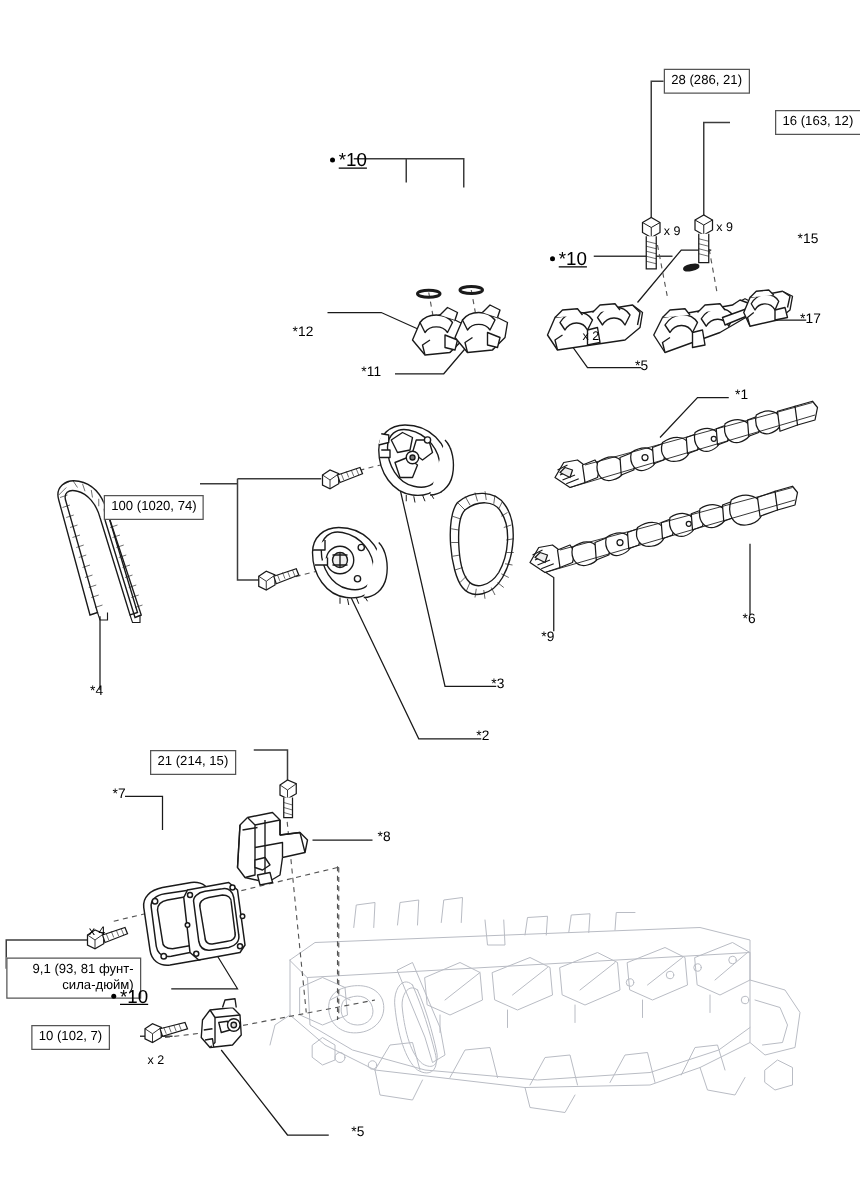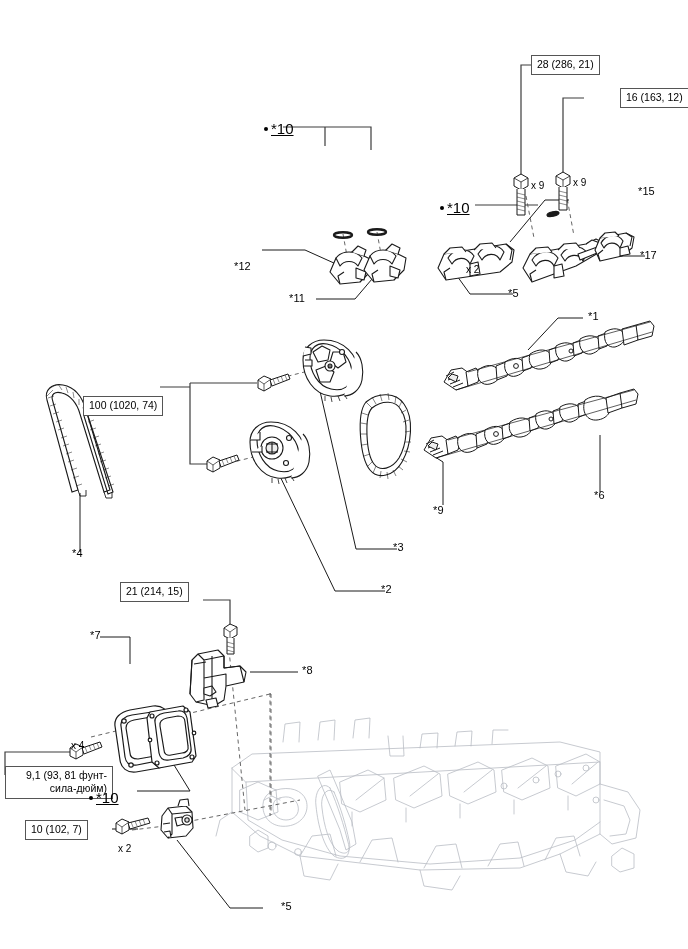--- a/index.html
+++ b/index.html
@@ -465,21 +465,21 @@
       <circle cx="187" cy="820" r="2.2" fill="#ddd"></circle>
       <path d="M163,824 L170,823"></path>
       <path d="M178,806 L180,800 L188,799 L189,806"></path>
       <path d="M164,832 L170,831 L171,838"></path>
     </g>
   </svg>
 
   <div class="torquebox" style="left:531px;top:55px;">28 (286, 21)</div>
   <div class="torquebox" style="left:620px;top:88px;">16 (163, 12)</div>
   <div class="torquebox" style="left:83px;top:377px;margin-top:19px;">100 (1020, 74)</div>
-  <div class="torquebox" style="left:120px;top:582px;">21 (214, 15)</div>
+  <div class="torquebox" style="left:120px;top:600px;">21 (214, 15)</div>
   <div class="torquebox wrap" style="left:5px;top:766px;width:108px;">9,1 (93, 81 фунт-сила-дюйм)</div>
   <div class="torquebox" style="left:25px;top:820px;">10 (102, 7)</div>
 
   <div class="qty" style="left:531px;top:180px;">x 9</div>
   <div class="qty" style="left:573px;top:177px;">x 9</div>
   <div class="qty" style="left:466px;top:264px;">x 2</div>
   <div class="qty" style="left:71px;top:740px;">x 4</div>
   <div class="qty" style="left:118px;top:843px;">x 2</div>
 
   <div class="dotmark" style="left:264px;top:120px;"><span class="bullet"></span><span>*10</span></div>

